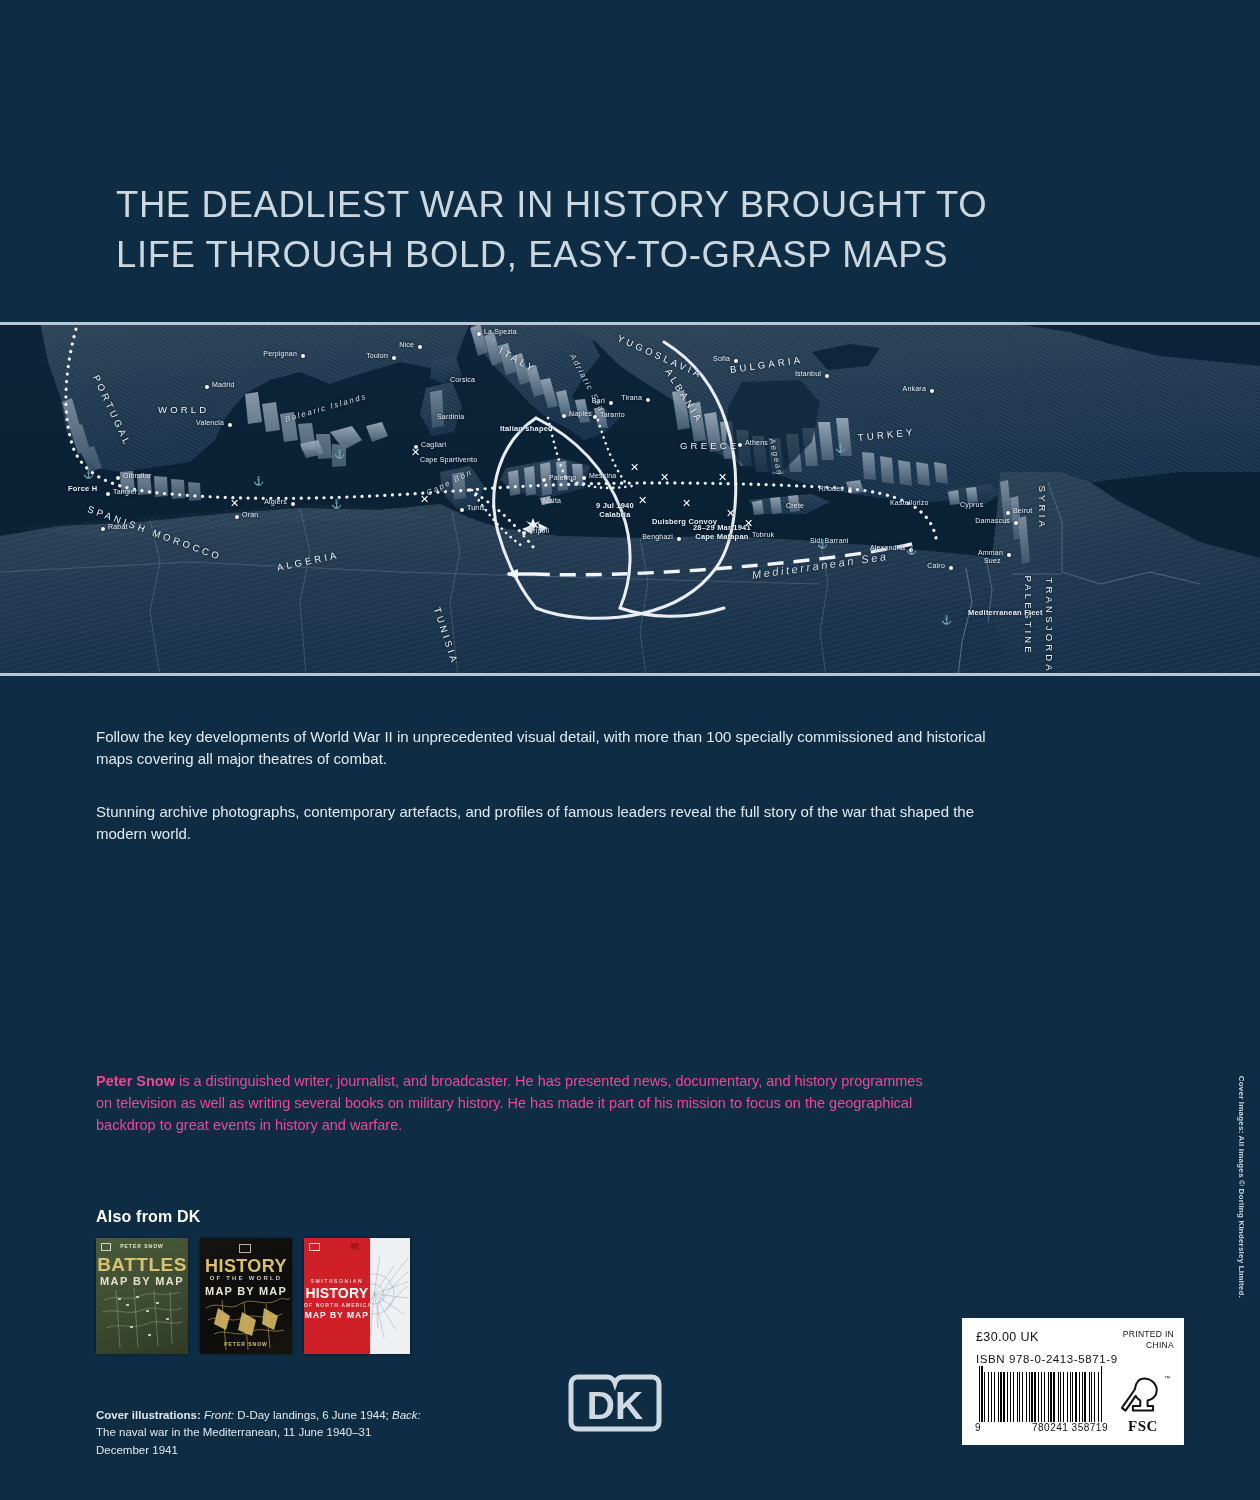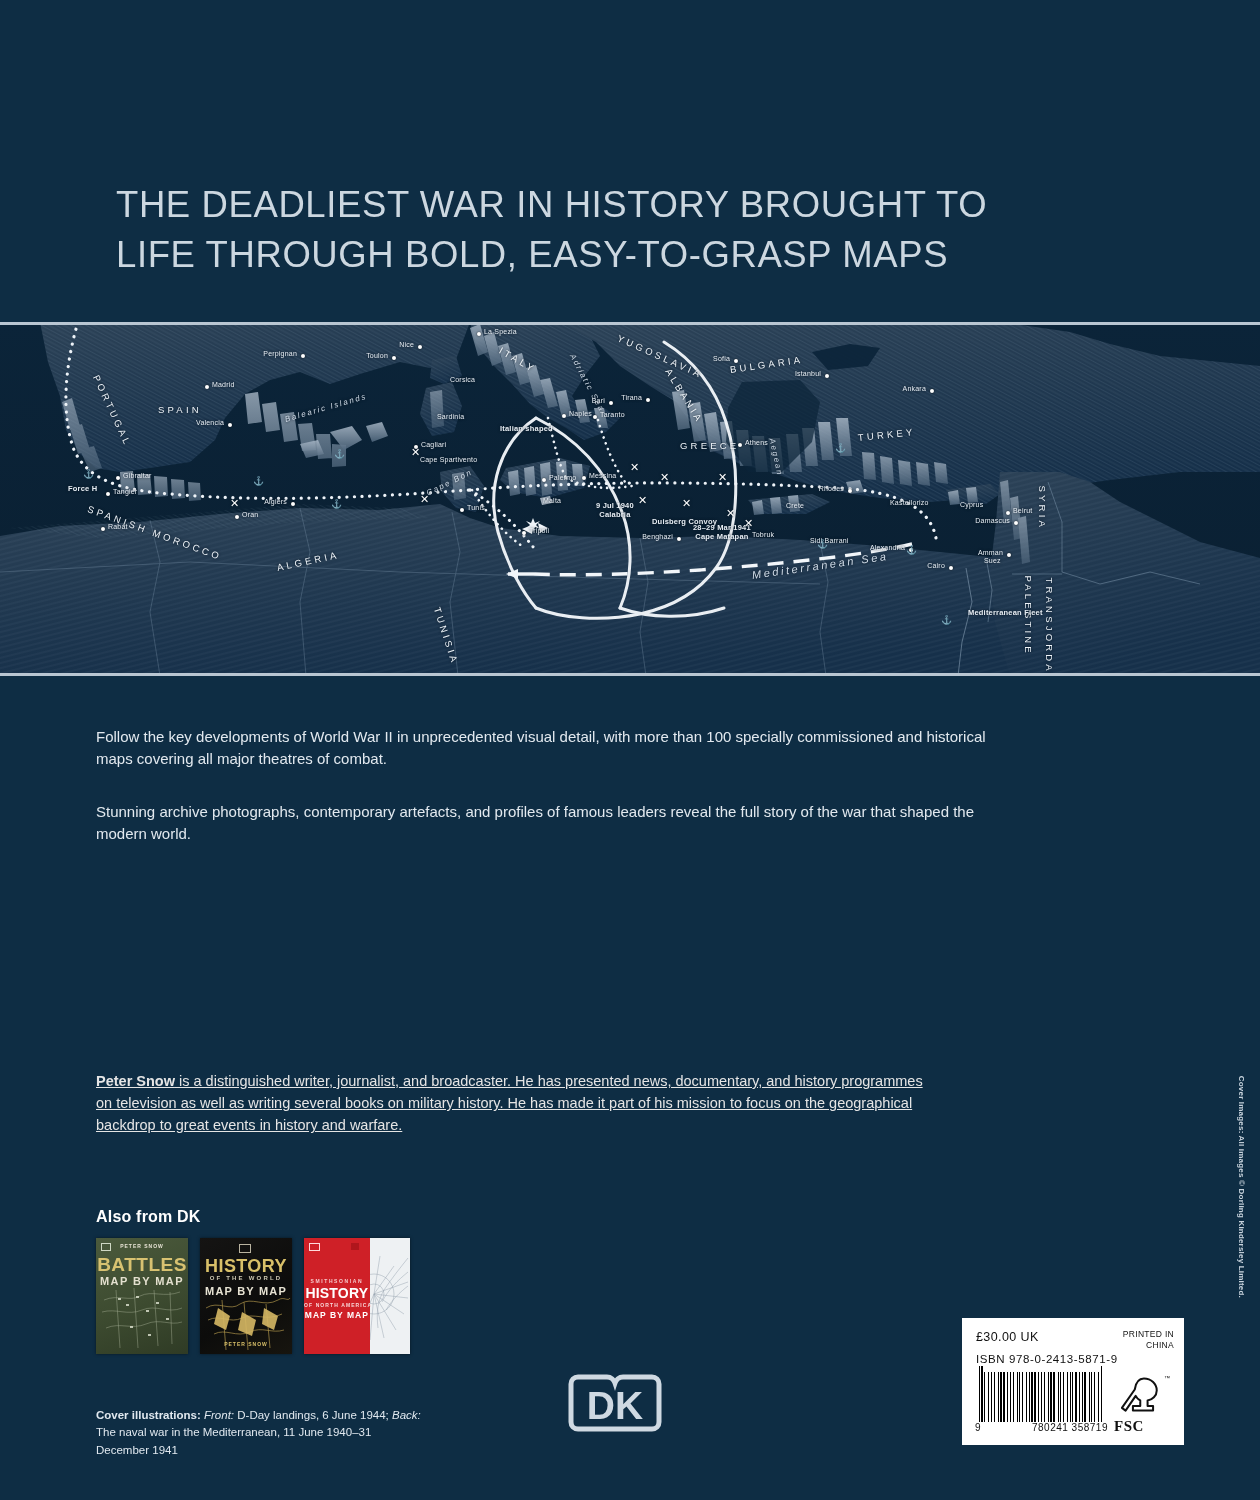--- a/index.html
+++ b/index.html
@@ -55,21 +55,21 @@
   
   #blurb{
     position:absolute;left:96px;top:726px;width:930px;
     font-size:15px;line-height:1.47;color:#e2e9ef;font-weight:400;
   }
   #blurb p{margin:0 0 31px 0;}
   #blurb p:last-child{margin-bottom:0;}
 
   #bio{
     position:absolute;left:96px;top:1070px;width:830px;
-    font-size:14.5px;line-height:1.52;color:#e5e5e5;text-decoration:underline;
+    font-size:14.5px;line-height:1.52;color:#ec4899;
   }
   #bio b{font-weight:700;}
 
   
   #also-title{
     position:absolute;left:96px;top:1208px;font-size:16px;font-weight:700;color:#ffffff;
     letter-spacing:.2px;
   }
   #thumbs{position:absolute;left:96px;top:1238px;display:flex;gap:12px;align-items:flex-start;}
   .thumb{position:relative;overflow:hidden;box-shadow:0 0 3px rgba(0,0,0,.5);}
@@ -117,21 +117,21 @@
     background:#ffffff;color:#111;overflow:hidden;
   }
   #bc-price{position:absolute;left:14px;top:12px;font-size:12.5px;letter-spacing:.4px;color:#111;}
   #bc-printed{position:absolute;right:10px;top:11px;font-size:8.5px;line-height:1.25;text-align:right;color:#111;letter-spacing:.3px;}
   #bc-isbn{position:absolute;left:14px;top:35px;font-size:11.5px;letter-spacing:.6px;color:#111;}
   #bc-bars{position:absolute;left:17px;top:54px;width:125px;height:50px;display:flex;align-items:flex-end;}
   #bc-bars i{display:block;background:#000;height:100%;}
   #bc-digits{position:absolute;left:13px;top:104px;width:133px;font-size:10px;color:#111;
              display:flex;justify-content:space-between;letter-spacing:.5px;}
   #fsc{position:absolute;left:152px;top:55px;width:58px;height:62px;}
-  #fsc .lbl{position:absolute;bottom:0;left:0;width:100%;
+  #fsc .lbl{position:absolute;bottom:0;left:0;width:100%;text-align:center;
             font-family:"Liberation Serif", serif;font-size:15px;font-weight:700;color:#111;letter-spacing:.5px;}
   #fsc .tm{position:absolute;right:2px;top:2px;font-size:6px;color:#111;}
 
   
   #vcredit{
     position:absolute;right:14px;top:1298px;
     font-size:8px;font-weight:700;color:#c9d4de;white-space:nowrap;
     transform:rotate(90deg);transform-origin:right top;letter-spacing:.2px;
   }
 </style>
@@ -360,21 +360,21 @@
     <path d="M522,207 L534,202 L532,212 Z" fill="#f2f6fa"></path>
     <path d="M548,206 L538,201 L540,211 Z" fill="#f2f6fa"></path>
 
     <g transform="translate(533,203)" fill="#eef3f8">
       <path d="M0,-7 L2,-2 L7,-4 L3,0 L7,4 L2,2 L0,7 L-2,2 L-7,4 L-3,0 L-7,-4 L-2,-2 Z"></path>
     </g>
   </svg>
 
   <div id="map-labels">
       <div class="mlabel country rot" style="left: 96px; top: 48px; transform: rotate(65deg);">PORTUGAL</div>
-      <div class="mlabel country" style="left: 158px; top: 82px;">SPAIN</div>
+      <div class="mlabel country" style="left: 158px; top: 82px;">WORLD</div>
       <div class="mlabel country rot" style="left: 88px; top: 181px; transform: rotate(20deg);">SPANISH MOROCCO</div>
       <div class="mlabel country rot" style="left: 277px; top: 240px; transform: rotate(-12deg);">ALGERIA</div>
       <div class="mlabel country rot" style="left: 437px; top: 280px; transform: rotate(72deg);">TUNISIA</div>
       <div class="mlabel country rot" style="left: 500px; top: 22px; transform: rotate(30deg);">ITALY</div>
       <div class="mlabel country rot" style="left: 618px; top: 10px; transform: rotate(24deg);">YUGOSLAVIA</div>
       <div class="mlabel country rot" style="left: 668px; top: 42px; transform: rotate(58deg);">ALBANIA</div>
       <div class="mlabel country rot" style="left: 730px; top: 42px; transform: rotate(-8deg);">BULGARIA</div>
       <div class="mlabel country" style="left: 680px; top: 118px;">GREECE</div>
       <div class="mlabel country rot" style="left: 858px; top: 110px; transform: rotate(-6deg);">TURKEY</div>
       <div class="mlabel country rot" style="left: 1042px; top: 158px; transform: rotate(90deg);">SYRIA</div>

